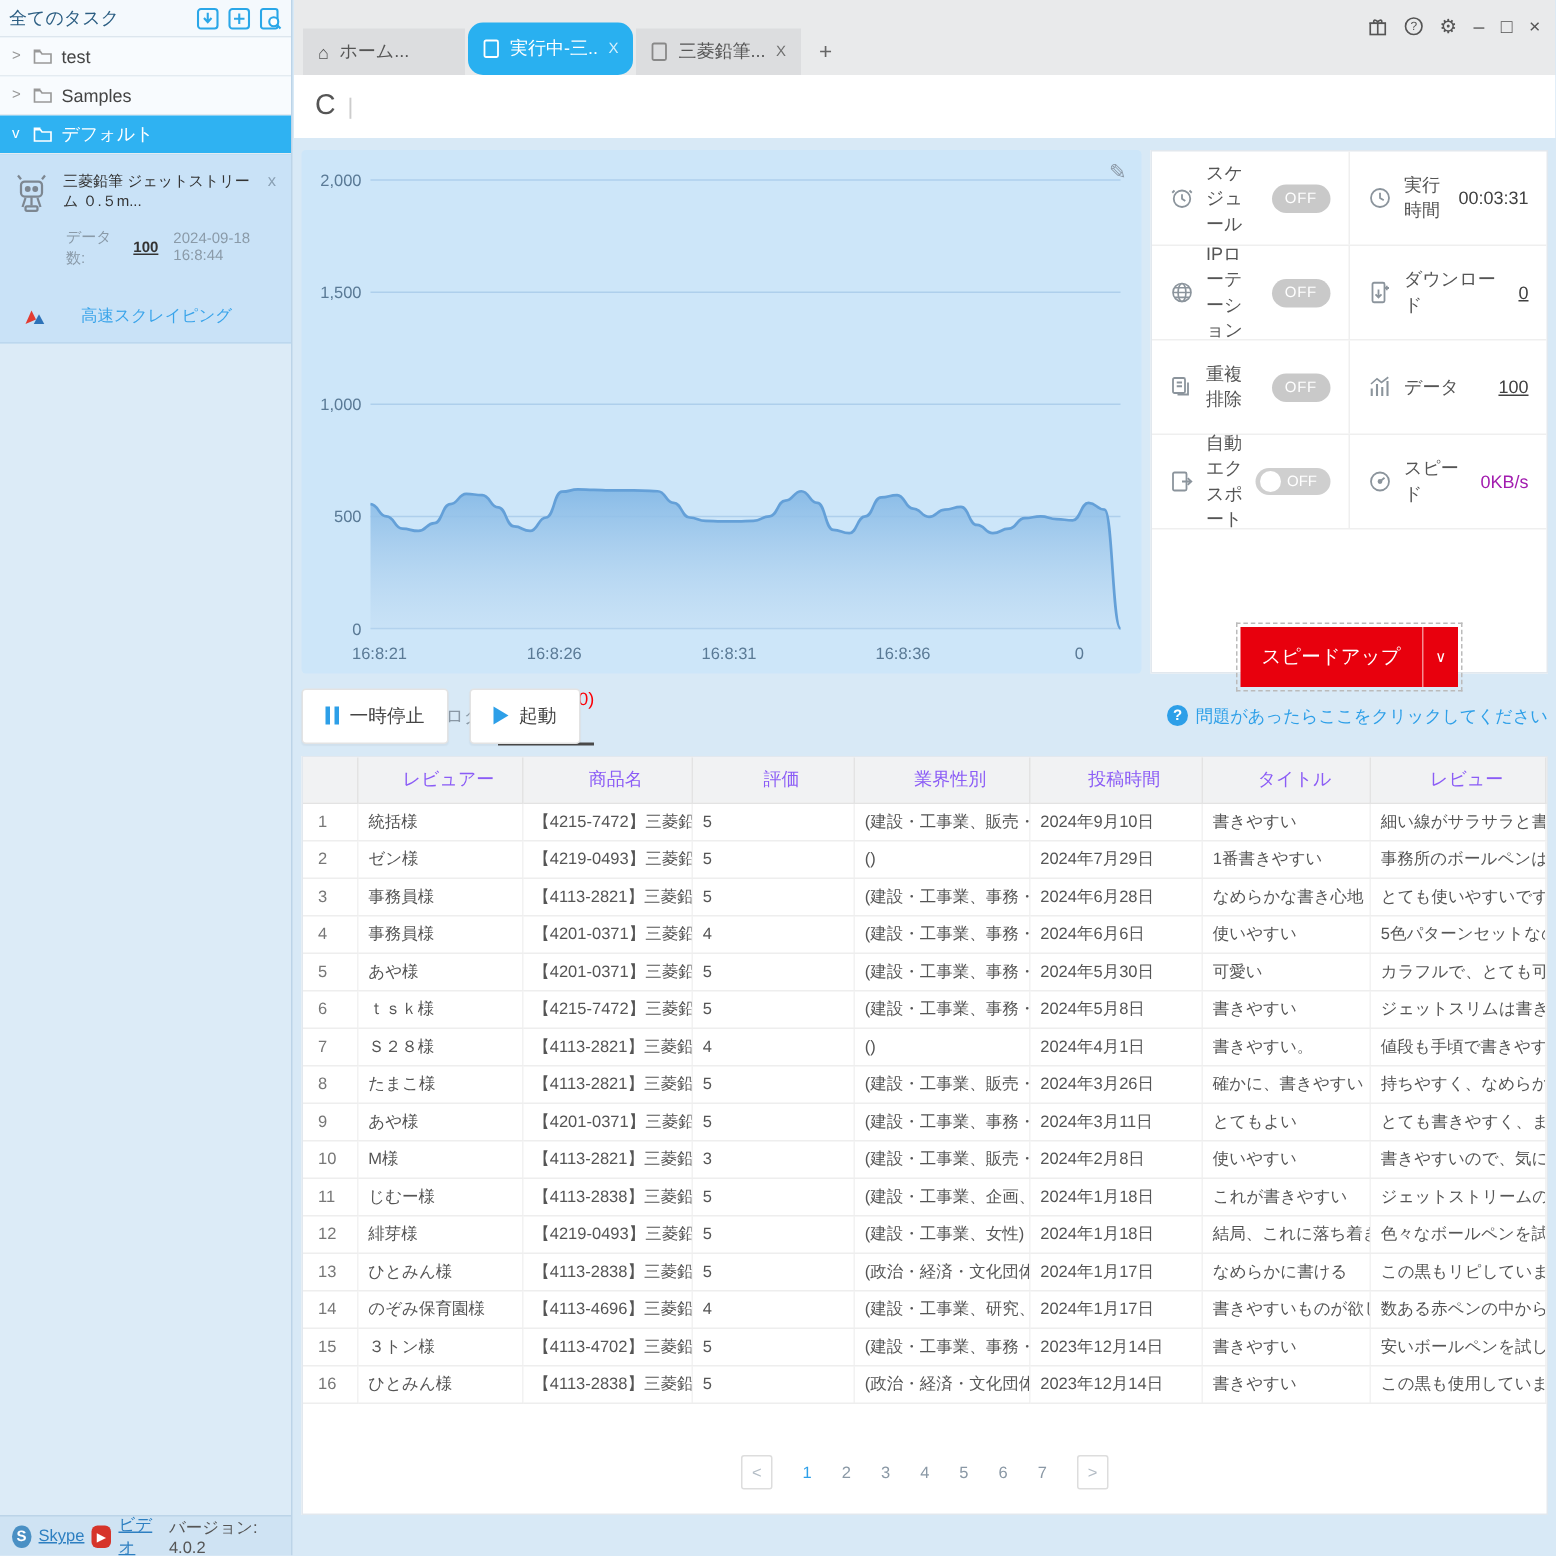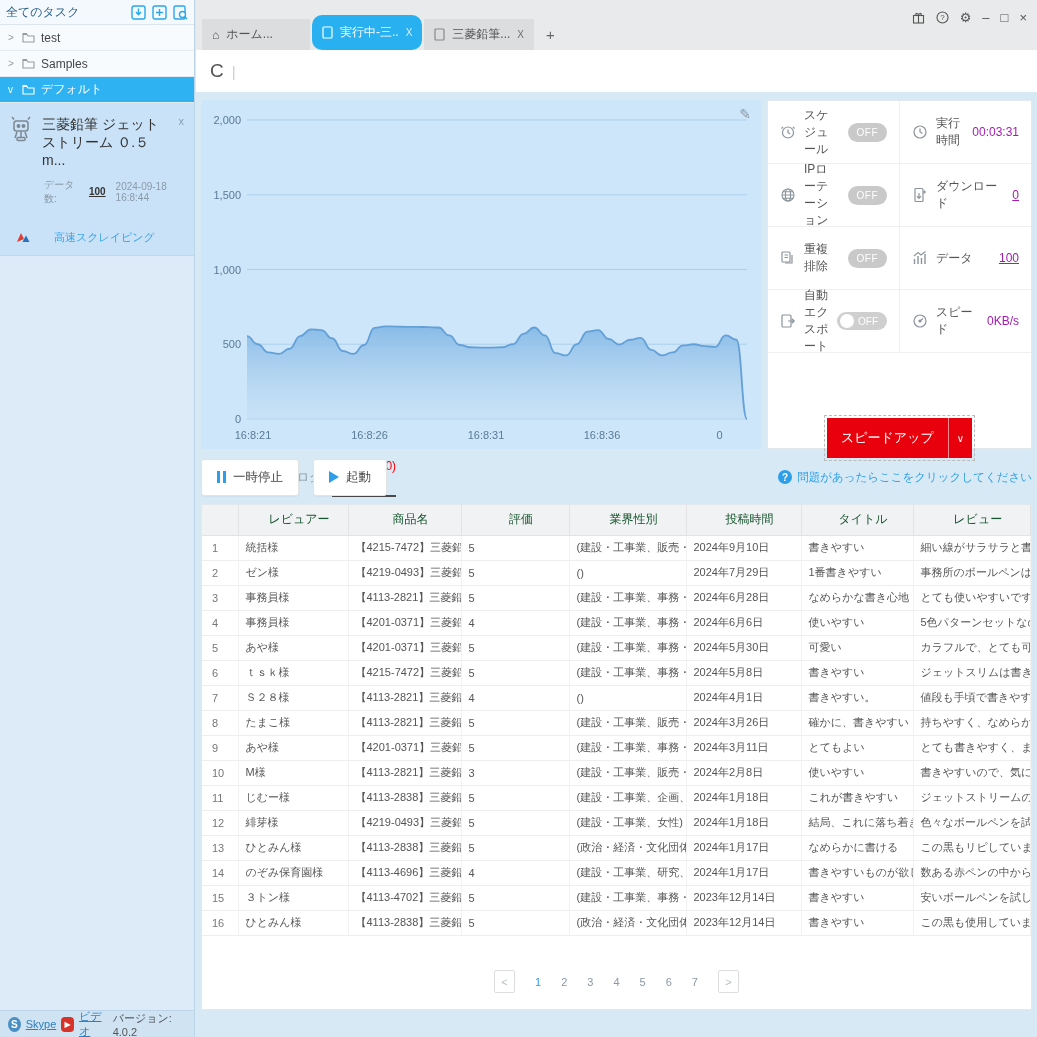--- a/index.html
+++ b/index.html
@@ -26,21 +26,21 @@
   .pay-link { position:absolute; right:10px; bottom:4px; font-size:11px; color:#777; cursor:pointer;}
   .tasks-header { height:25px; background:#f4f9fd; border-bottom:1px solid #dde6ee; display:flex; align-items:center; padding:0 6px; color:#2a5d82; }
   .tasks-header .spacer { flex:1; }
   .tasks-header svg { margin-left:6px; cursor:pointer; }
   .folder-row { height:26px; background:#f8fbfe; border-bottom:1px solid #e4ebf1; display:flex; align-items:center; gap:6px; padding-left:8px; color:#444; cursor:pointer;}
   .folder-row .chev { color:#999; font-size:10px; width:8px; }
   .folder-row.selected { background:#2fb2f2; color:#fff; }
   .folder-row.selected .chev { color:#fff; }
   .task-card { background:#c9e2f7; padding:12px 8px 10px 8px; border-bottom:1px solid #bcd7ee;}
   .task-main { display:flex; gap:8px; }
-  .task-title { font-size:14px; color:#333; line-height:1.3; flex:1;}
+  .task-title { font-size:10px; color:#333; line-height:1.3; flex:1;}
   .task-close { color:#8aa0b4; font-size:11px; cursor:pointer; padding:0 2px;}
   .task-meta { margin:8px 0 0 36px; font-size:10px; color:#8a9aa8; display:flex; gap:10px; align-items:center;}
   .task-meta .cnt { color:#333; text-decoration:underline; font-weight:bold; cursor:pointer;}
   .task-speed { margin:24px 0 0 8px; display:flex; gap:24px; align-items:center; color:#3aa4ea; font-size:11px; cursor:pointer;}
   .sidebar-footer { position:absolute; bottom:0; left:0; width:100%; height:27px; background:#cfe3f3; border-top:1px solid #bcd4e8; display:flex; align-items:center; padding:0 8px; gap:5px; font-size:11px;}
   .sidebar-footer a { color:#2d7fc1; text-decoration:underline; cursor:pointer;}
   .sidebar-footer .ver { margin-left:auto; color:#555; }
   .ic-skype { width:15px; height:15px; border-radius:50%; background:#4a90c4; color:#fff; font-size:10px; display:flex; align-items:center; justify-content:center; font-weight:bold;}
   .ic-yt { width:15px; height:15px; border-radius:4px; background:#d6342a; color:#fff; font-size:8px; display:flex; align-items:center; justify-content:center;}
   
@@ -62,21 +62,21 @@
   
   .ctrl-panel { position:absolute; left:571px; top:8px; right:5px; height:349px; background:#fff; border:1px solid #e2e8ee; }
   .ctrl-row { display:flex; height:63px; border-bottom:1px solid #efefef; }
   .ctrl-cell { flex:1; display:flex; align-items:center; gap:8px; padding:0 12px; color:#555; font-size:12px;}
   .ctrl-cell.left { border-right:1px solid #efefef; }
   .ctrl-cell svg { flex:none; }
   .pill { margin-left:auto; background:#c9c9c9; color:#fff; font-size:10px; border-radius:10px; padding:4px 9px; letter-spacing:.5px; cursor:pointer;}
   .toggle { margin-left:auto; background:#cfcfcf; border-radius:11px; display:flex; align-items:center; gap:4px; padding:2px 9px 2px 3px; cursor:pointer;}
   .toggle .knob { width:14px; height:14px; background:#fff; border-radius:50%; }
   .toggle .txt { color:#fff; font-size:10px; }
-  .val { margin-left:auto; color:#a21caf; font-size:12px; }
+  .val { margin-left:auto; color:#404040; font-size:12px; }
   .val.link { text-decoration:underline; cursor:pointer; }
   .val.red { color:#a21caf; }
   .speedup-wrap { display:flex; justify-content:center; padding-top:30px; }
   .speedup-btn { background:#e8000d; color:#fff; font-size:13px; display:flex; align-items:center; cursor:pointer; outline:1px dashed #bbb; outline-offset:2px;margin-top:35px;}
   .speedup-btn .lbl { padding:11px 14px; }
   .speedup-btn .chev { padding:0 8px; border-left:1px solid rgba(255,255,255,.55); align-self:stretch; display:flex; align-items:center; font-size:10px;}
   
   .view-toolbar { position:absolute; top:365px; left:5px; right:5px; height:40px; display:flex; align-items:center; }
   .vt-tabs { display:flex; align-items:center; gap:10px; font-size:12px; color:#8a98a5;}
   .vt-sep { color:#c6d2dd; }
@@ -86,21 +86,21 @@
   .vt-center { position:absolute; left:0; right:0; display:flex; gap:14px; pointer-events:none;}
   .btn { pointer-events:auto; background:#fff; border:1px solid #e3e3e3; border-radius:3px; padding:9px 15px; display:flex; align-items:center; gap:7px; color:#444; font-size:12.5px; cursor:pointer; box-shadow:0 1px 1px rgba(0,0,0,.04);}
   .ic-pause { display:flex; gap:3px; }
   .ic-pause i { width:3px; height:12px; background:#2d9fe8; display:block;}
   .ic-play { width:0; height:0; border-left:10px solid #2d9fe8; border-top:6px solid transparent; border-bottom:6px solid transparent; }
   .vt-help { margin-left:auto; display:flex; align-items:center; gap:5px; color:#2d9fe8; font-size:11.5px; cursor:pointer;}
   .ic-q { width:14px; height:14px; border-radius:50%; background:#2d9fe8; color:#fff; font-size:10px; display:flex; align-items:center; justify-content:center; font-weight:bold;}
   
   .table-panel { position:absolute; top:412px; left:5px; right:5px; bottom:27px; background:#fff; border:1px solid #e2e8ee; }
   table { width:100%; border-collapse:collapse; table-layout:fixed; }
-  th { height:30px; background:#f1f2f3; font-weight:normal; color:#14532d; font-size:12px; border:1px solid #e3e3e3; border-top:none;padding-left:12px;}
+  th { height:30px; background:#f1f2f3; font-weight:normal; color:#8b5cf6; font-size:12px; border:1px solid #e3e3e3; border-top:none;padding-left:12px;}
   th:first-child { border-left:none; }
   td { height:25px; padding:0 7px; font-size:11px; color:#555; border-bottom:1px solid #eeeeee; border-right:1px solid #f2f2f2; white-space:nowrap; overflow:hidden; }
   td:first-child { color:#777; padding-left:10px;}
   tr { cursor:pointer; }
   .pagination { position:absolute; bottom:16px; left:0; right:0; display:flex; justify-content:center; align-items:center; gap:20px; }
   .pg-nav { width:21px; height:23px; border:1px solid #ddd; border-radius:2px; background:#fff; color:#b4bdc6; display:flex; align-items:center; justify-content:center; font-size:11px; cursor:pointer;}
   .pg { font-size:11px; color:#8a98a5; cursor:pointer;}
   .pg.active { color:#2d9fe8; }
 </style>
 </head>

